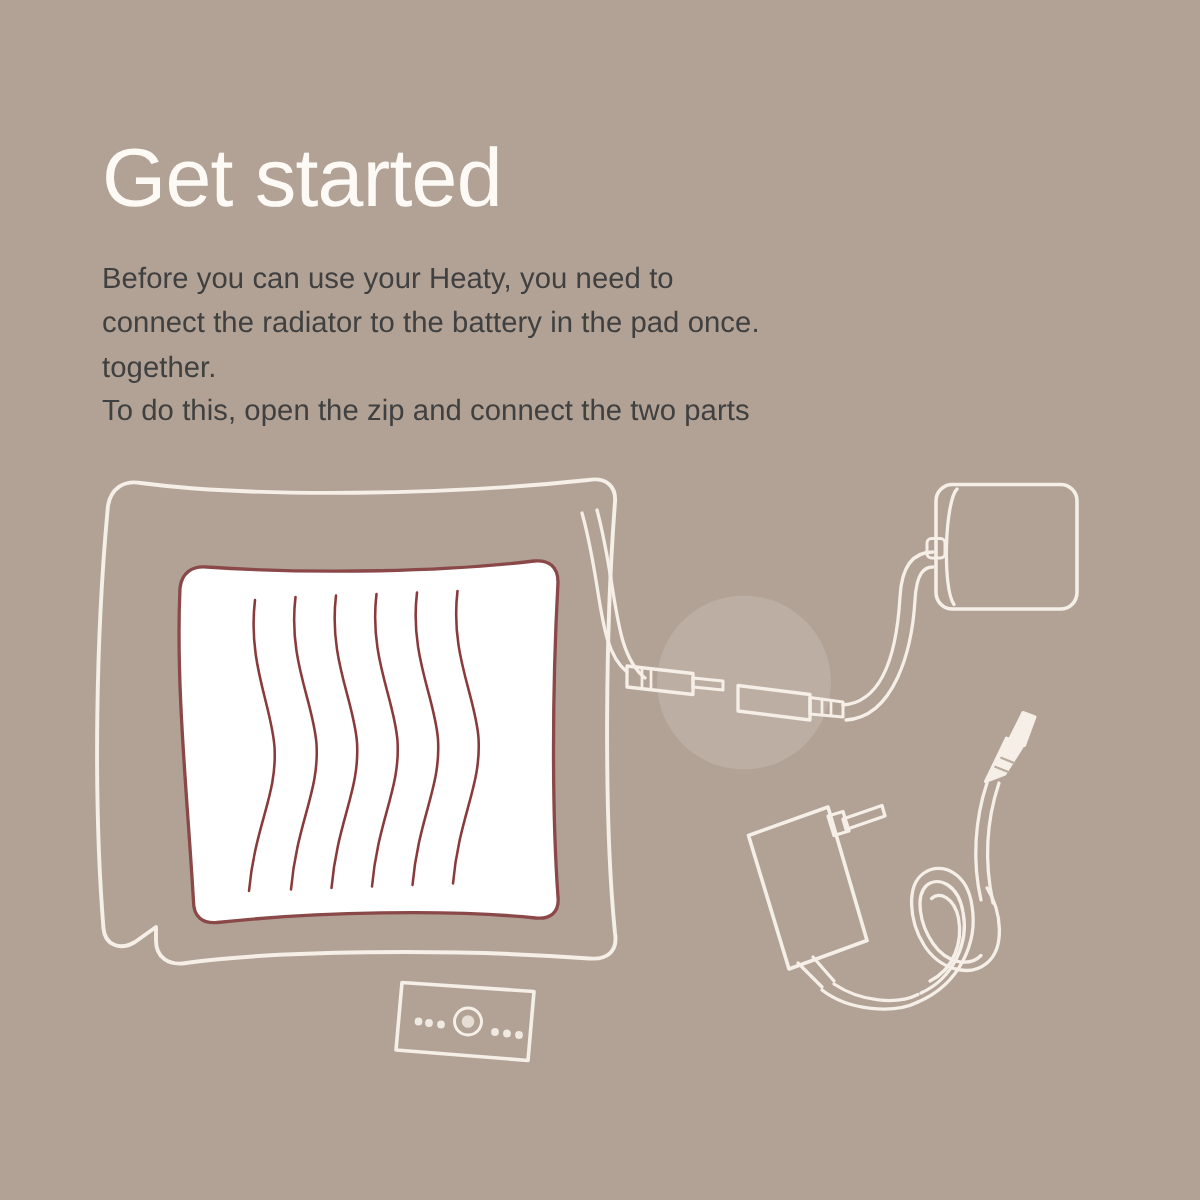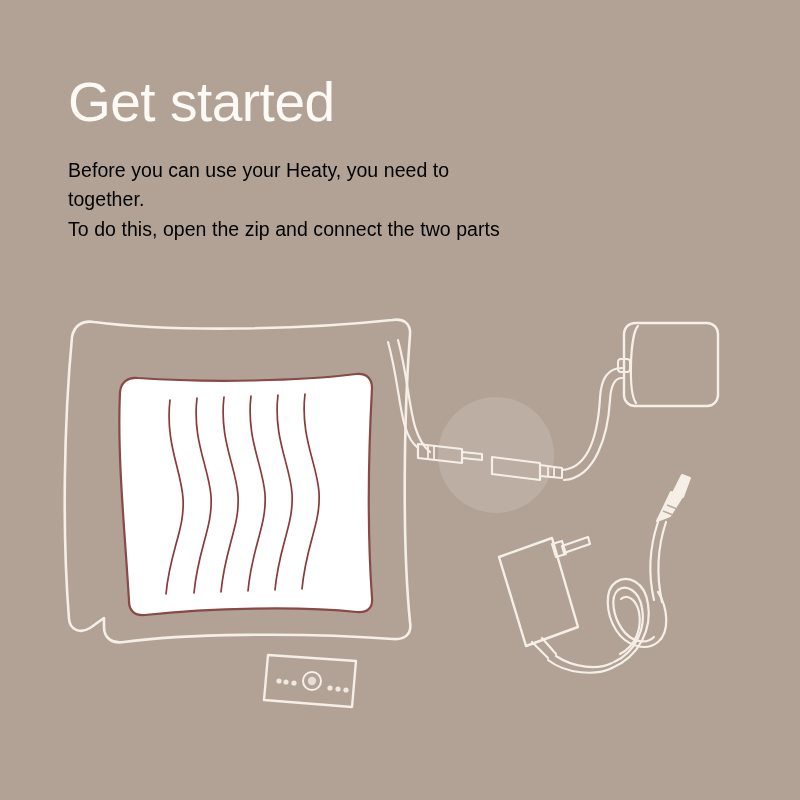--- a/index.html
+++ b/index.html
@@ -18,41 +18,41 @@
     width: 800px;
     height: 800px;
     background: #b1a295;
     overflow: hidden;
   }
 
   
   #text-block {
     position: absolute;
     left: 68px;
-    top: 72px;
+    top: 88px;
     width: 600px;
   }
   #page-title {
     margin: 0;
     font-family: "Liberation Sans", sans-serif;
     font-size: 55px;
     font-weight: 300;
     line-height: 1.12;
     letter-spacing: -0.5px;
     color: #fdfaf6;
     white-space: nowrap;
   }
   #page-body {
     margin: 22px 0 0 0;
     font-family: "Liberation Sans", sans-serif;
     font-size: 19.5px;
     font-weight: 300;
     line-height: 1.52;
     letter-spacing: 0.05px;
-    color: #000000;
+    color: #404040;
     max-width: 560px;
   }
   #page-body .line { display: block; }
 
   
   #illustration {
     position: absolute;
     left: 0;
     top: 282px;
     width: 800px;
@@ -62,20 +62,21 @@
 </style>
 </head>
 <body>
 
 <div id="page" style="background: rgb(177, 162, 149);">
 
   <div id="text-block">
     <h1 id="page-title">Get started</h1>
     <p id="page-body">
       <span class="line">Before you can use your Heaty, you need to</span>
+      <span class="line">connect the radiator to the battery in the pad once.</span>
       <span class="line">together.</span>
       <span class="line">To do this, open the zip and connect the two parts</span>
     </p>
   </div>
 
   <div id="illustration">
     <svg width="800" height="470" viewBox="0 0 800 470" xmlns="http://www.w3.org/2000/svg">
 
       <circle cx="496" cy="173" r="58" fill="#bcaea2"></circle>
 

